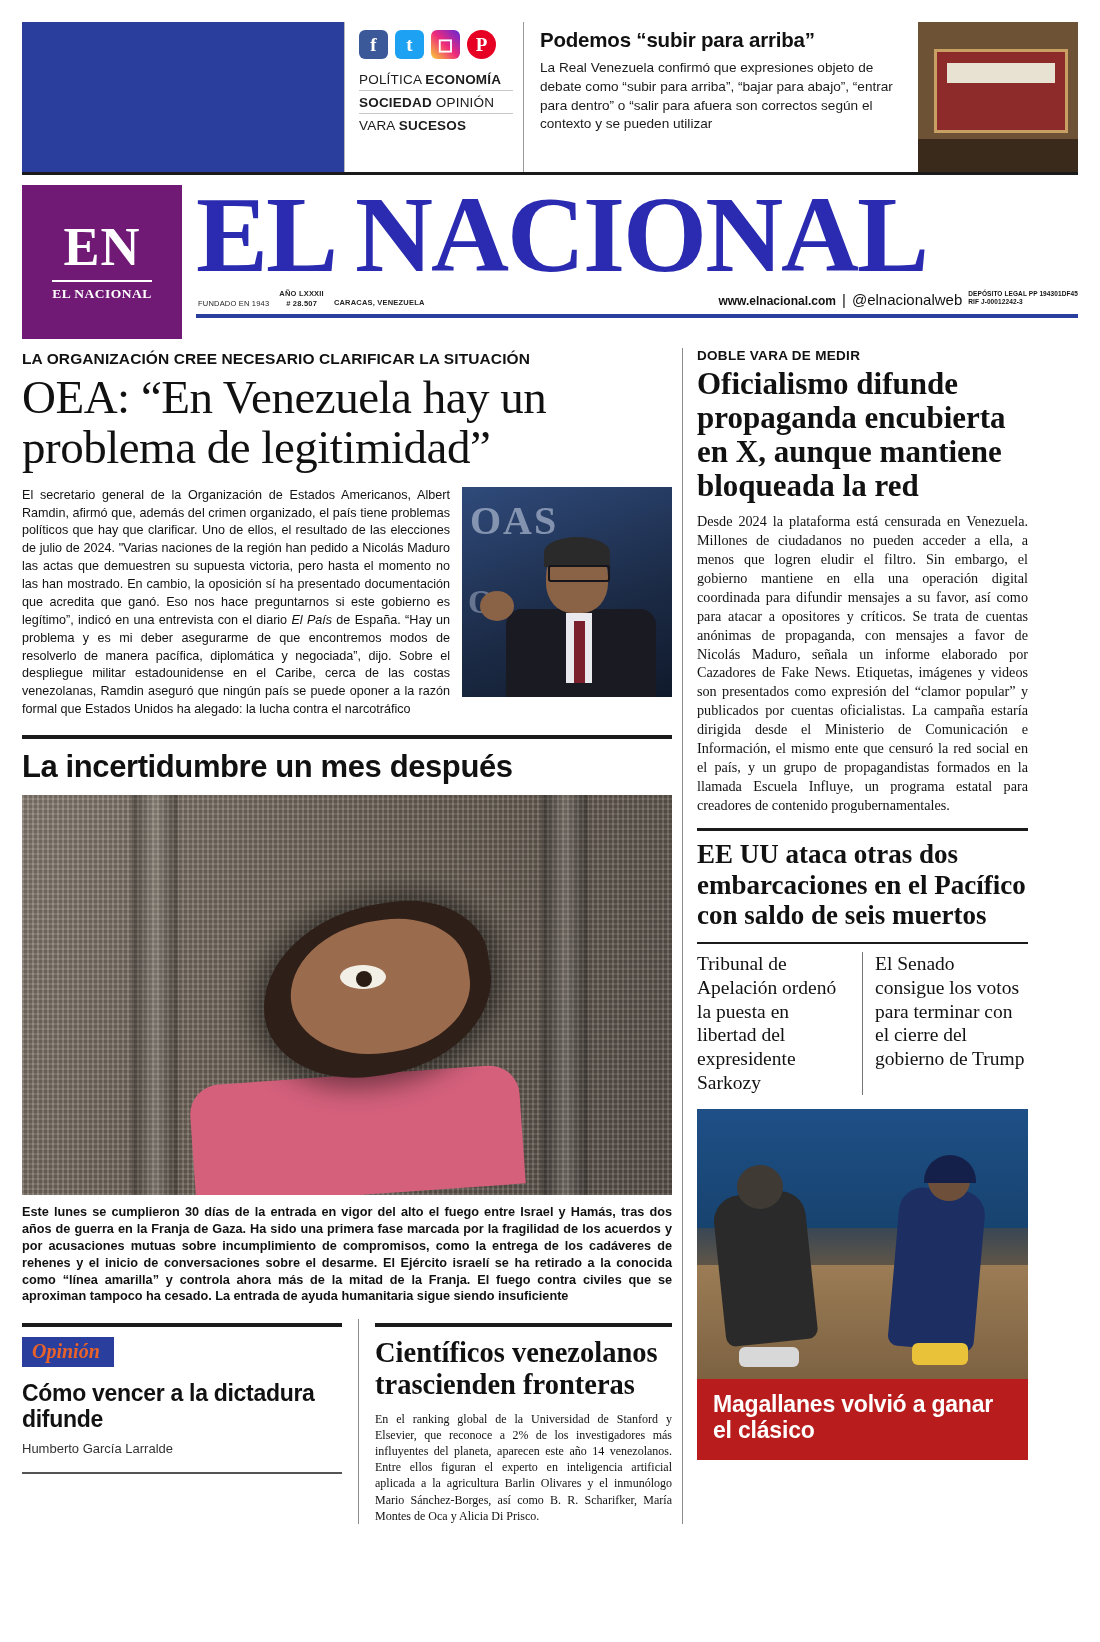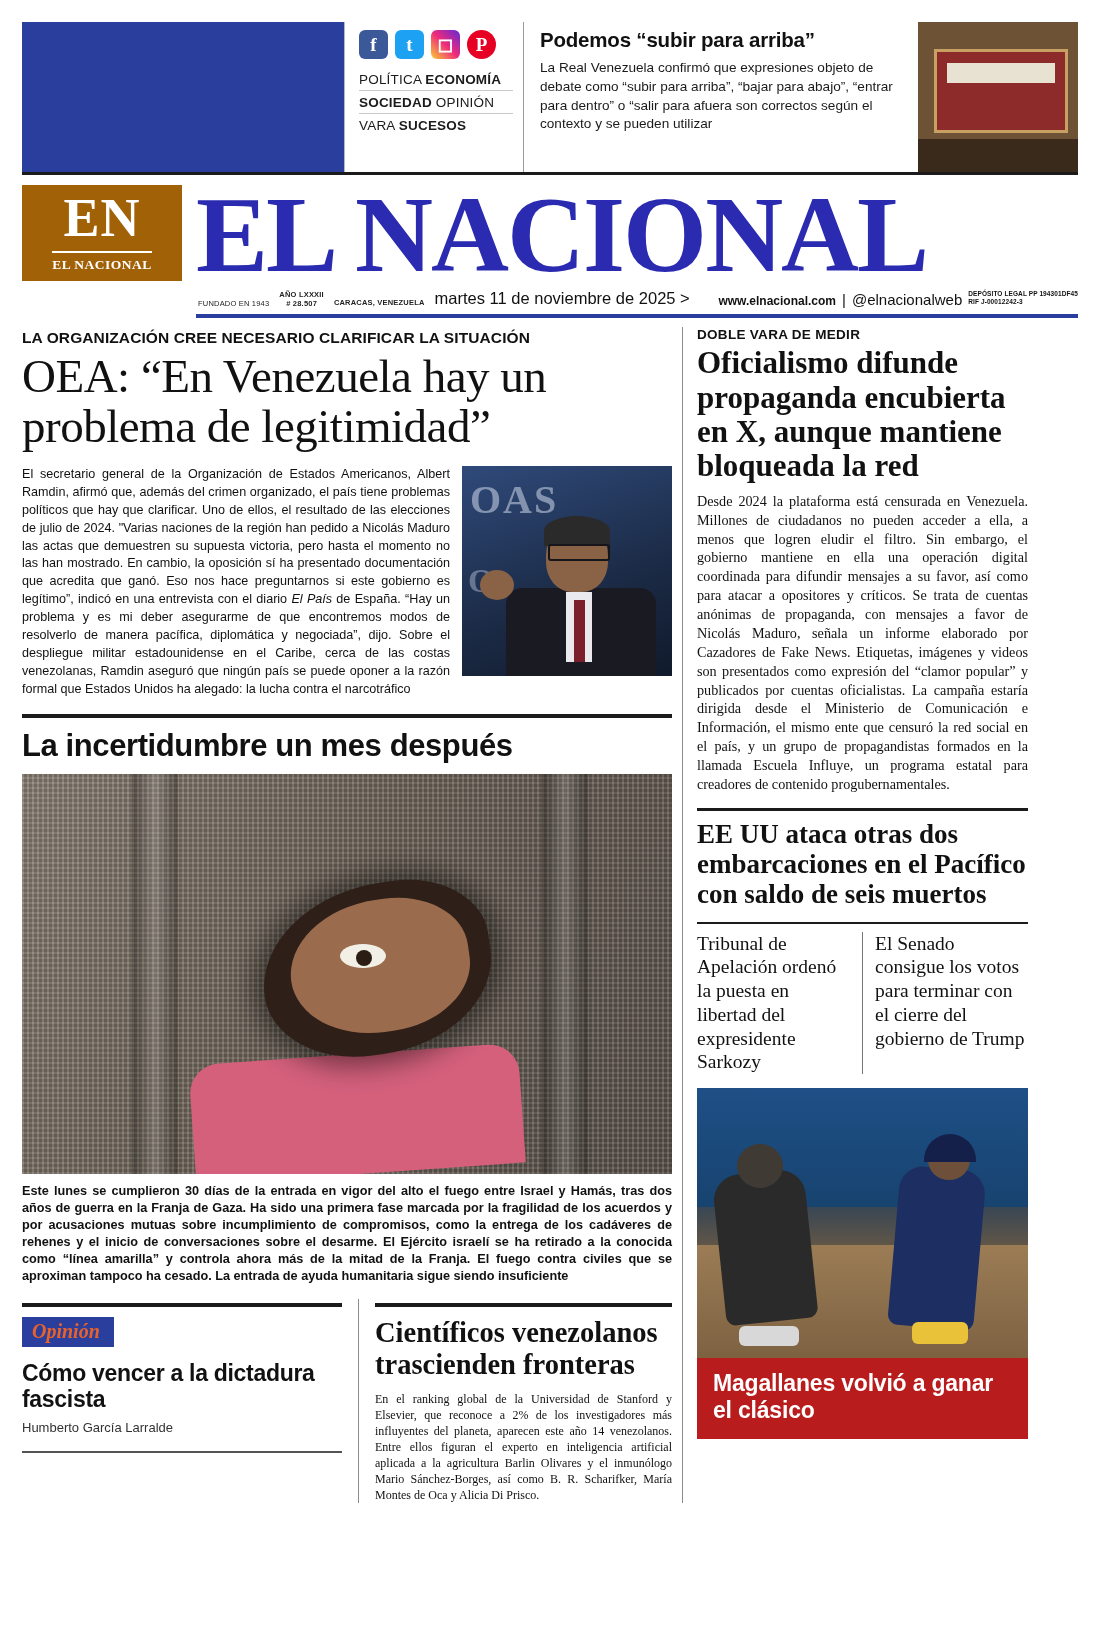--- a/index.html
+++ b/index.html
@@ -30,21 +30,21 @@
   .ts-brief{flex:1;padding:6px 12px 0 16px;box-sizing:border-box;}
   .ts-brief h2{margin:0 0 7px 0;font-size:20.5px;font-weight:bold;letter-spacing:-.2px;}
   .ts-brief p{margin:0;font-size:13.6px;line-height:1.38;color:#1b1b1b;}
   .ts-photo{width:160px;margin-left:8px;background:#6d5236;position:relative;overflow:hidden;}
   .ts-photo .shelf{position:absolute;left:10%;top:18%;width:80%;height:52%;background:#8d2b2b;border:3px solid #c9a063;}
   .ts-photo .shelf:after{content:"";position:absolute;left:8%;top:14%;width:84%;height:26%;background:#e8e2d2;}
   .ts-photo .base{position:absolute;left:0;bottom:0;width:100%;height:22%;background:#3a2a1b;}
 
   
   .masthead{display:flex;align-items:flex-start;margin-top:10px;}
-  .logo{width:160px;height:96px;background:#a16207;color:#fff;display:flex;flex-direction:column;align-items:center;justify-content:center;}
+  .logo{width:160px;height:154px;background:#701a75;color:#fff;display:flex;flex-direction:column;align-items:center;justify-content:center;}
   .logo .en{font-family:"Liberation Serif",serif;font-weight:bold;font-size:54px;line-height:.95;letter-spacing:1px;}
   .logo .sub{font-family:"Liberation Serif",serif;font-weight:bold;font-size:13.5px;letter-spacing:.5px;margin-top:6px;border-top:2px solid #fff;padding-top:4px;}
   .title-wrap{flex:1;padding-left:14px;}
   .bigtitle{font-family:"Liberation Serif",serif;font-weight:bold;font-size:108px;line-height:.93;color:#2a2bb0;letter-spacing:-2px;margin:0;white-space:nowrap;}
   .metaline{display:flex;align-items:flex-end;gap:10px;margin-top:4px;padding-left:2px;}
   .m-founded{font-size:7.5px;line-height:1.25;color:#222;letter-spacing:.2px;}
   .m-founded .b{font-weight:bold;}
   .m-city{font-size:7.5px;font-weight:bold;letter-spacing:.2px;color:#222;padding-bottom:1px;}
   .m-date{font-size:16.5px;color:#111;padding-bottom:0;}
   .m-web{margin-left:auto;display:flex;align-items:flex-end;gap:6px;}
@@ -185,21 +185,20 @@
       <div class="bigtitle">EL NACIONAL</div>
       <div class="metaline">
         <div class="m-founded">
           <span>FUNDADO EN 1943</span>
         </div>
         <div class="m-founded" style="text-align:center">
           <div class="b">AÑO LXXXII</div>
           <div class="b"># 28.507</div>
         </div>
         <div class="m-city">CARACAS, VENEZUELA</div>
-        <div class="m-date">martes 11 de noviembre de 2025 &gt;</div>
         <div class="m-web">
           <span class="w1">www.elnacional.com</span>
           <span class="w2">|</span>
           <span class="w2">@elnacionalweb</span>
           <span class="m-legal">
             <span>DEPÓSITO LEGAL PP 194301DF45</span><br>
             <span>RIF J-00012242-3</span>
           </span>
         </div>
       </div>
@@ -244,21 +243,21 @@
         <div class="bp-face"></div>
         <div class="bp-eye"></div>
           <div class="bp-pupil"></div>
       </div>
       <div class="caption">Este lunes se cumplieron 30 días de la entrada en vigor del alto el fuego entre Israel y Hamás, tras dos años de guerra en la Franja de Gaza. Ha sido una primera fase marcada por la fragilidad de los acuerdos y por acusaciones mutuas sobre incumplimiento de compromisos, como la entrega de los cadáveres de rehenes y el inicio de conversaciones sobre el desarme. El Ejército israelí se ha retirado a la conocida como “línea amarilla” y controla ahora más de la mitad de la Franja. El fuego contra civiles que se aproximan tampoco ha cesado. La entrada de ayuda humanitaria sigue siendo insuficiente</div>
 
       <div class="lowgrid">
         <div class="op-col">
           <div class="sec-rule-thick" style="margin-top:4px"></div>
           <span class="op-badge">Opinión</span>
-          <div class="op-hed">Cómo vencer a la dictadura fascista</div>
+          <div class="op-hed">Cómo vencer a la dictadura difunde</div>
           <div class="op-by">Humberto García Larralde</div>
           <div class="op-rule"></div>
           <div class="op-two">
           </div>
         </div>
 
         <div class="sci-col">
           <div class="sec-rule-thick" style="margin-top:4px"></div>
           <h3 class="sci-hed">Científicos venezolanos trascienden fronteras</h3>
           <div class="sci-body">En el ranking global de la Universidad de Stanford y Elsevier, que reconoce a 2% de los investigadores más influyentes del planeta, aparecen este año 14 venezolanos. Entre ellos figuran el experto en inteligencia artificial aplicada a la agricultura Barlin Olivares y el inmunólogo Mario Sánchez-Borges, así como B. R. Scharifker, María Montes de Oca y Alicia Di Prisco.</div>

